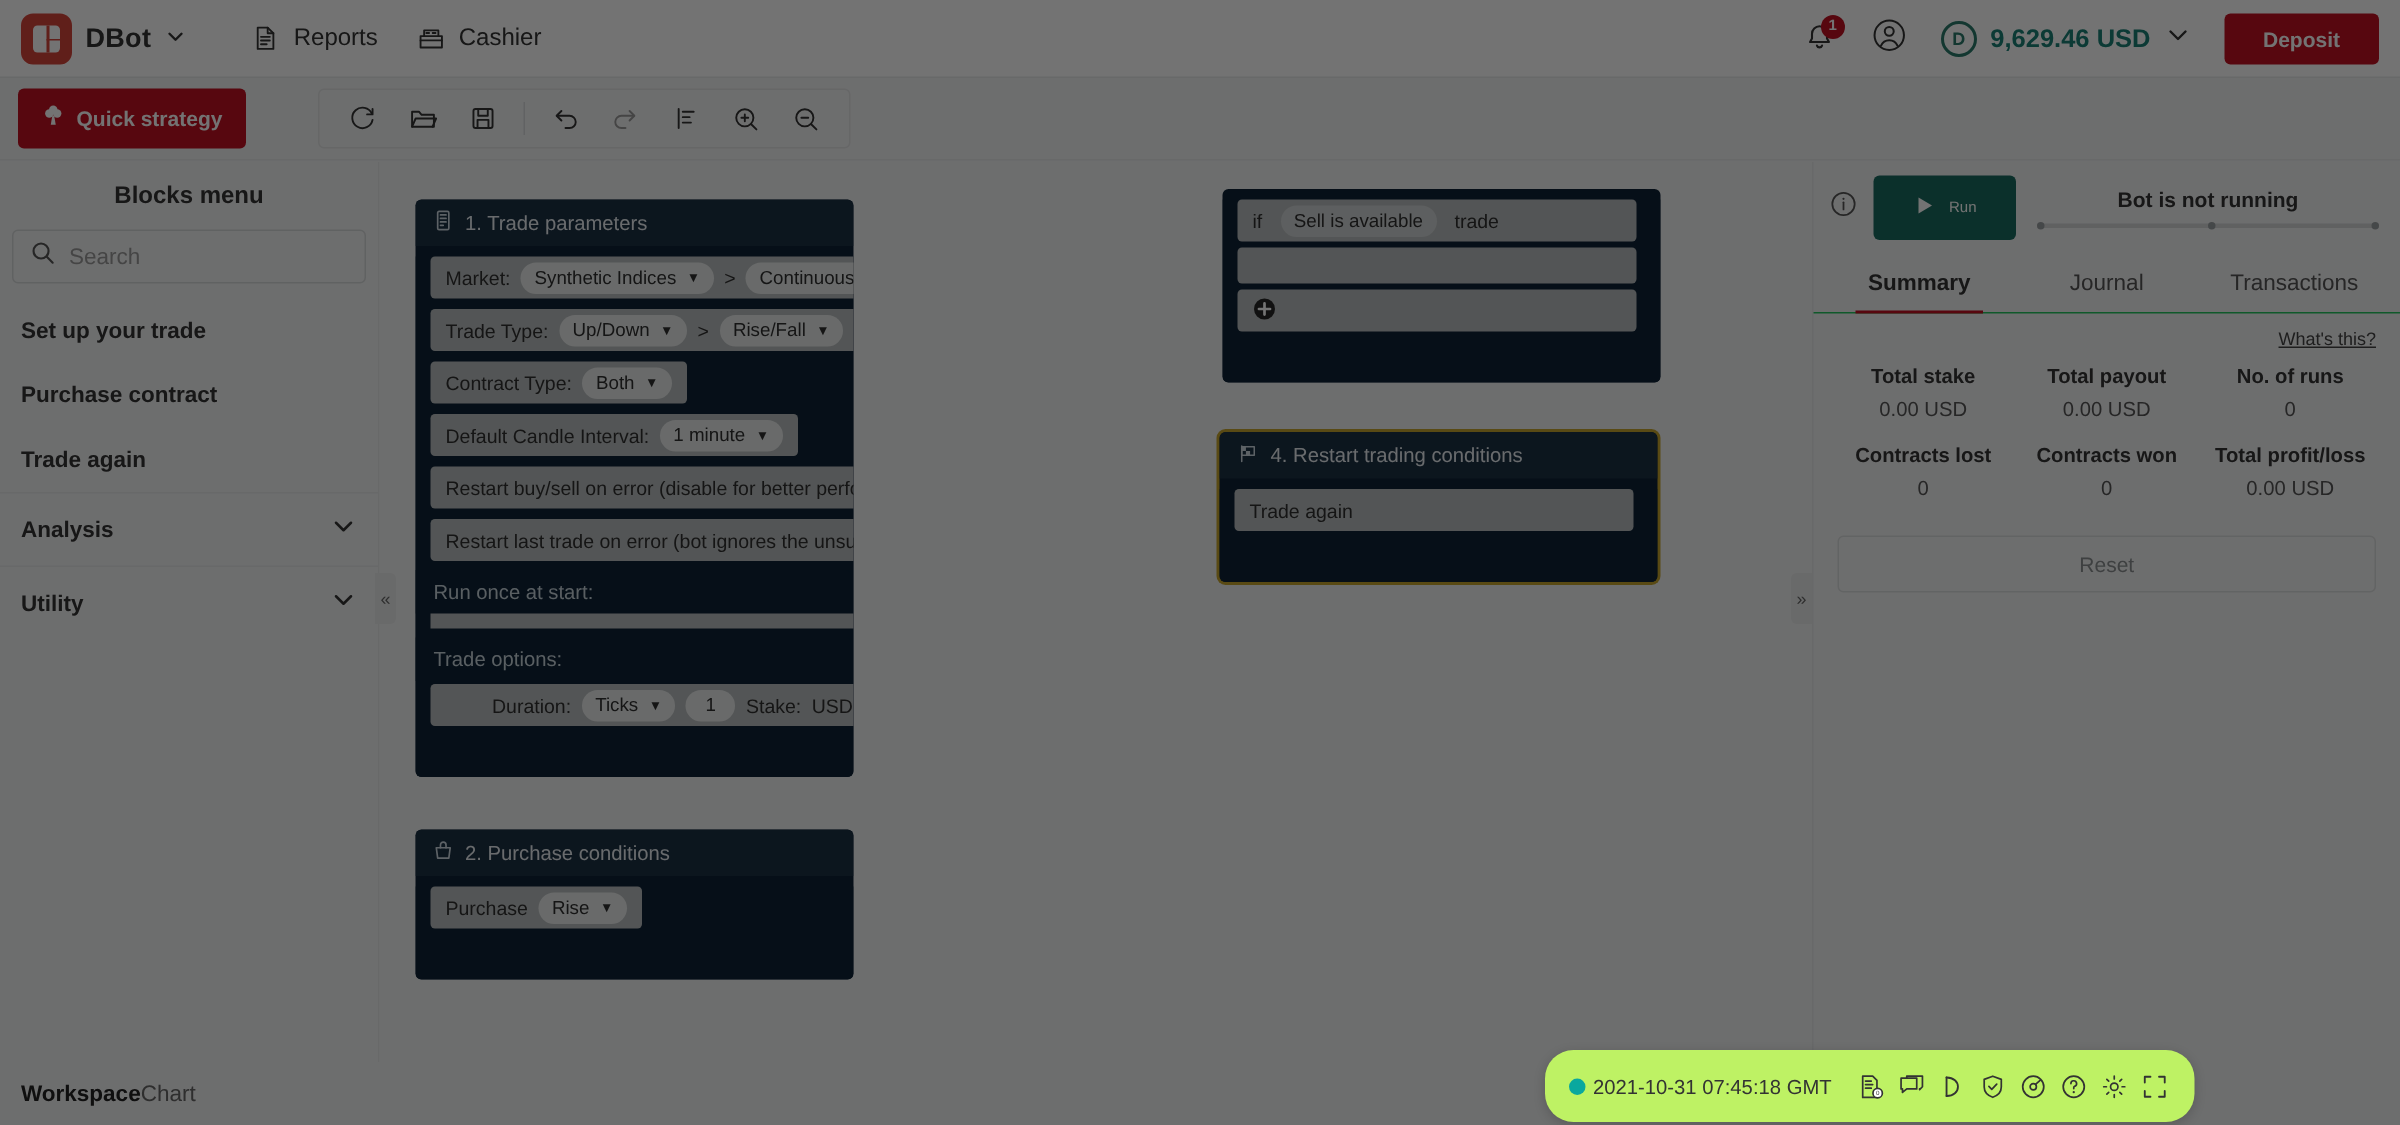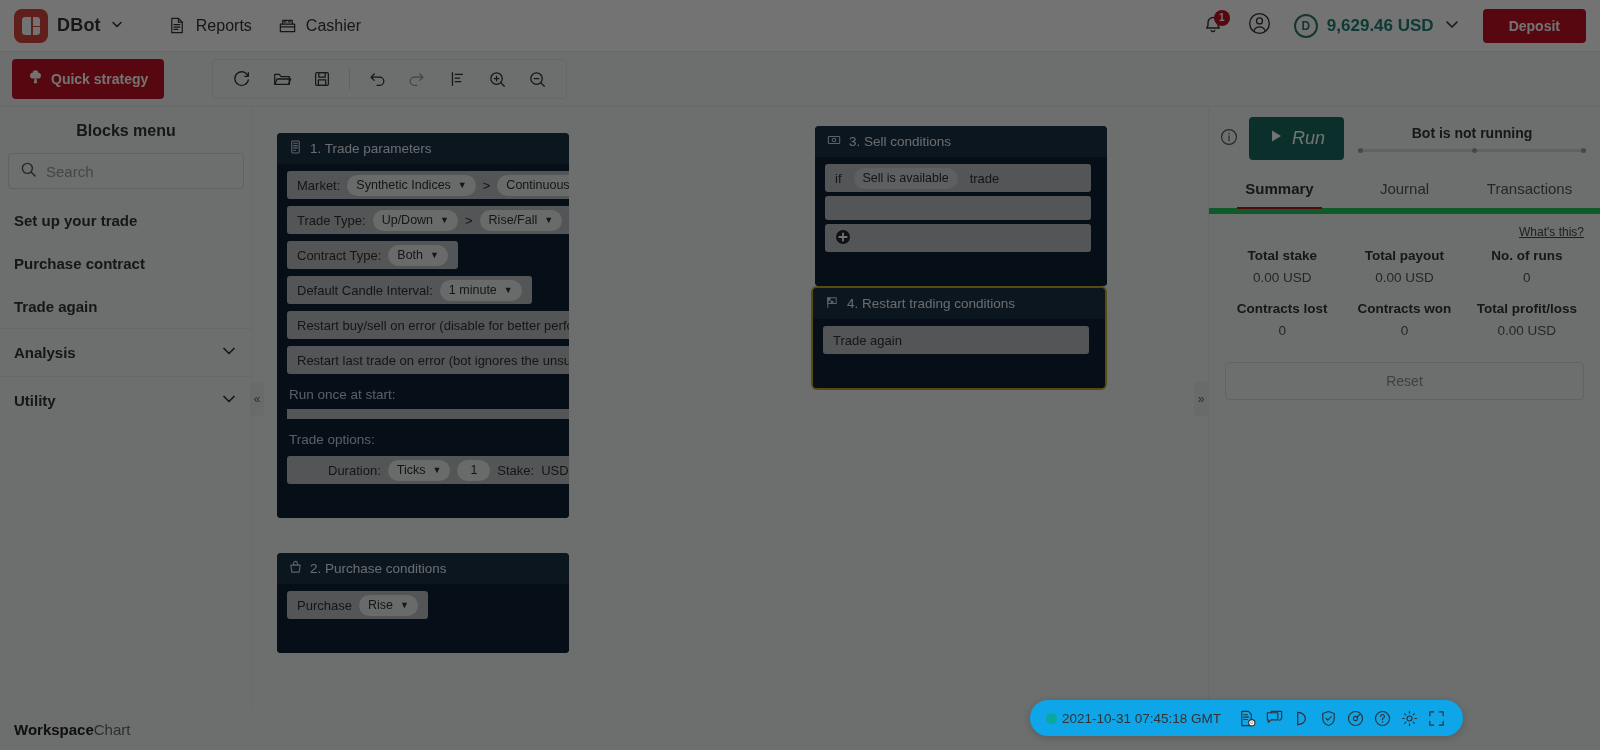--- a/index.html
+++ b/index.html
@@ -129,28 +129,28 @@
     background:#0e2336; color:#c6d2da; font-size:13.5px; height:29px;
     display:flex;align-items:center;padding:0 0 0 12px; width:290px; border-radius:0 3px 3px 0;
   }
   .notch{ width:290px;height:10px;background:#b9bdbe; margin-left:10px; }
 
   
   .rpanel{ width:392px; flex:0 0 392px; background:#f2f3f4; border-left:1px solid #e6e9e9; position:relative;}
   .runbar{ display:flex; align-items:center; gap:10px; padding:9px 10px 8px 10px; }
   .run-btn{
     background:#1a6b60;color:#fff;border:none;border-radius:4px;height:43px;width:95px;
-    display:flex;align-items:center;justify-content:center;gap:8px;font-size:18px;cursor:pointer;font-style:italic;
+    display:flex;align-items:center;justify-content:center;gap:8px;font-size:10px;cursor:pointer;
   }
   .status-wrap{ flex:1; text-align:center; }
   .status-text{ font-size:14px;font-weight:bold;color:#333; }
   .track{ height:3px;background:#d4d7d8;border-radius:2px;margin:8px 4px 0;position:relative; }
   .track .dot{ position:absolute; top:-1px; width:5px;height:5px;border-radius:50%;background:#9aa0a2; }
 
-  .tabs{ display:flex; border-bottom:6px solid #22c55e; padding:0 8px; }
+  .tabs{ display:flex; border-bottom:1px solid #22c55e; padding:0 8px; }
   .tab{ flex:1; text-align:center; padding:12px 0 11px; font-size:15px; color:#555; cursor:pointer; position:relative;}
   .tab.active{ color:#333; font-weight:bold; }
   .tab.active:after{ content:""; position:absolute; left:16%; right:16%; bottom:-1px; height:2px; background:#c01122; }
 
   .summary-placeholder{
     margin:18px 16px 0; height:206px; background:#e9ebec; border-radius:4px;
     display:flex;align-items:center;justify-content:center;text-align:center;
     font-size:15px;color:#3b3b3b; line-height:1.45; padding:0 30px;
   }
   .whats-this{ text-align:right; padding:8px 16px 0; }
@@ -170,21 +170,21 @@
     padding-left:14px; font-size:15px; z-index:3;
   }
   .footer-left .ft{ color:#666; cursor:pointer; }
   .footer-left .ft.active{ color:#222; font-weight:bold; }
 
   
   .dim{ position:absolute; inset:0; background:rgba(0,0,0,0.55); z-index:50; pointer-events:none;}
 
   
   .status-pill{
-    position:absolute; left:1030px; top:700px; height:36px; background:#0ea5e9;
+    position:absolute; left:1030px; top:700px; height:48px; background:#bef264;
     border-radius:19px; display:flex; align-items:center; gap:5px; padding:0 16px;
     box-shadow:0 2px 8px rgba(0,0,0,0.18); z-index:60;
   }
   .live-dot{ width:11px;height:11px;border-radius:50%;background:#0aa89e; }
   .ts{ font-size:13.5px;color:#333; margin-right:10px; }
   .sp-icon{ width:22px;height:22px;display:flex;align-items:center;justify-content:center;color:#333;cursor:pointer; }
 
   svg{ stroke-linecap:round; stroke-linejoin:round; }
 </style>
 </head>
@@ -480,29 +480,20 @@
             <span>Purchase</span>
             <span class="pill">
               <span>Rise</span>
               <span class="caret">▼</span>
             </span>
           </div>
         </div>
       </div>
 
       <div class="blk blk-outer" style="left:562px; top:18px; width:292px;">
-        <div class="blk-head">
-          <span>
-            <svg width="14" height="14" viewBox="0 0 16 14" fill="none" stroke="#cfdae2" stroke-width="1.2">
-              <rect x="1.5" y="3" width="13" height="8" rx="1"></rect>
-                <circle cx="8" cy="7" r="2"></circle>
-            </svg>
-          </span>
-          <span>3. Sell conditions</span>
-        </div>
         <div class="blk-body" style="padding-bottom:34px;">
           <div class="row" style="margin-top:7px;width:266px;gap:12px;">
             <span>if</span>
             <span class="pill" style="background:#cfd3d4;">
               <span>Sell is available</span>
             </span>
             <span>trade</span>
           </div>
           <div class="row" style="margin-top:4px;width:266px;height:24px;"></div>
           <div class="row" style="margin-top:4px;width:266px;">

